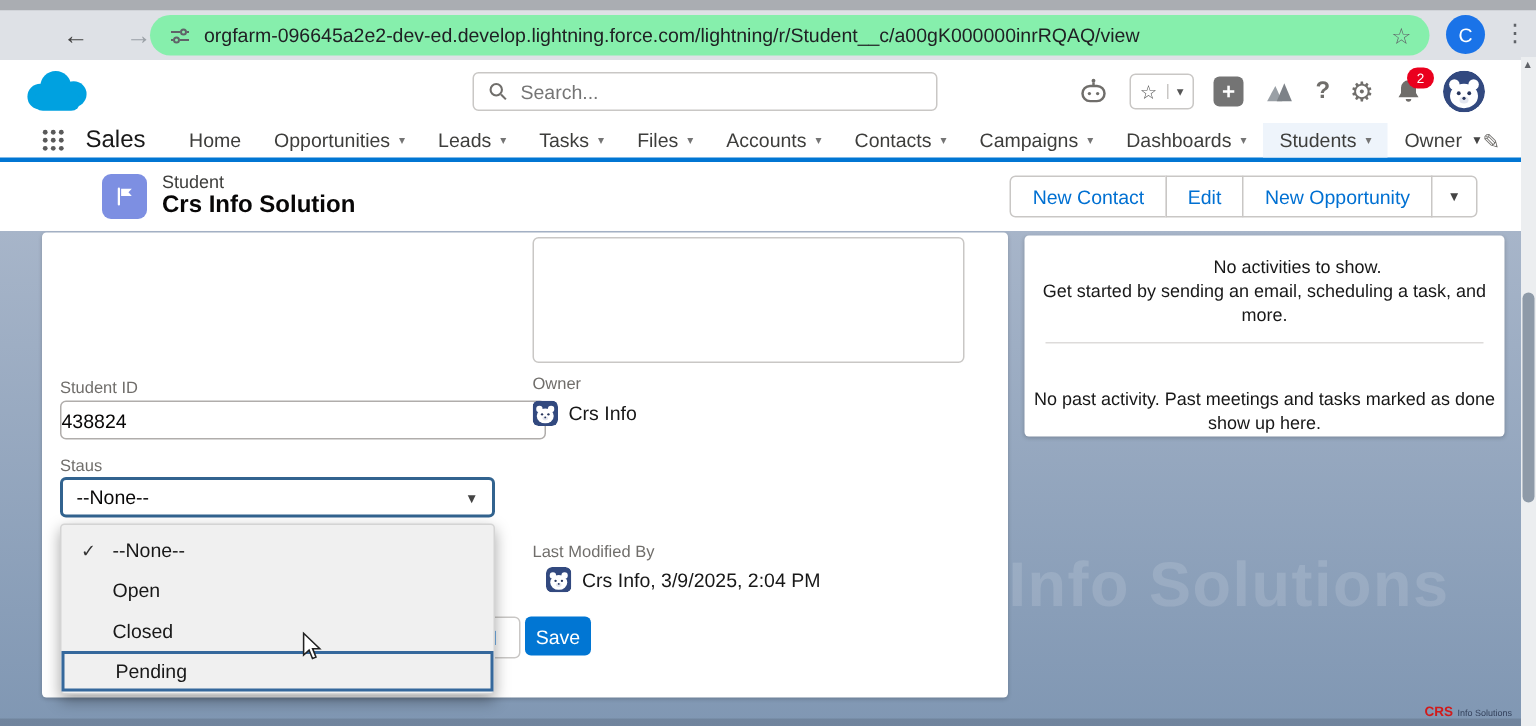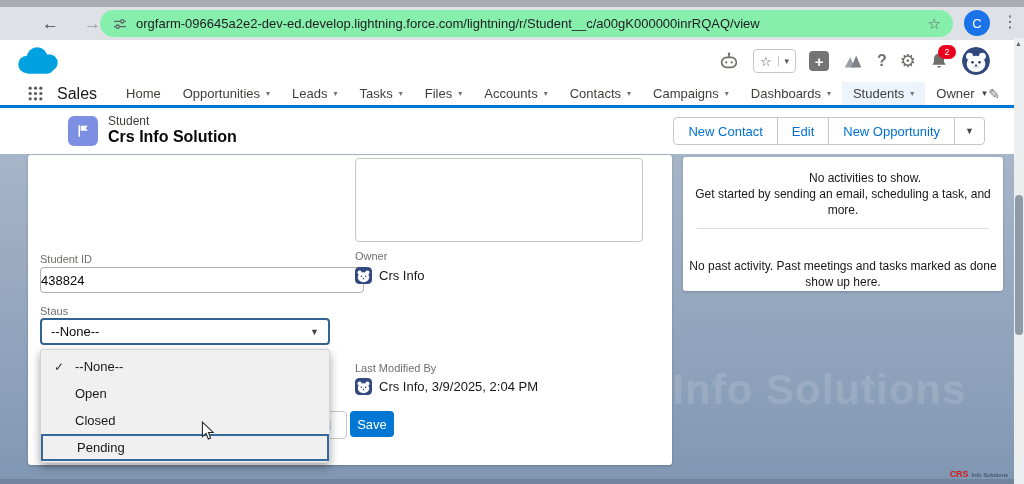--- a/index.html
+++ b/index.html
@@ -159,20 +159,29 @@
 
   <div class="sfheader">
     <svg class="cloud" width="52" height="36" viewBox="0 0 60 42">
       <g fill="#00a1e0">
         <circle cx="17" cy="25" r="10"></circle>
           <circle cx="29" cy="17" r="12"></circle>
         <circle cx="43" cy="23" r="10"></circle>
           <rect x="12" y="21" width="36" height="15" rx="7"></rect>
       </g>
     </svg>
+    <div class="searchbox">
+      <svg width="14" height="14" viewBox="0 0 24 24">
+        <g fill="none" stroke="#706e6b" stroke-width="2.4">
+            <circle cx="10" cy="10" r="6.5"></circle>
+            <path d="M15.5 15.5l5.5 5.5"></path>
+          </g>
+      </svg>
+      <input placeholder="Search..." style="">
+    </div>
     <div class="hicons">
       <span class="hicon">
         <svg width="22" height="22" viewBox="0 0 24 24">
             <g stroke="#706e6b" stroke-width="1.8" fill="none">
           <rect x="4" y="8" width="16" height="11" rx="5.5"></rect>
               <path d="M12 8V5.4"></path>
             </g>
           <circle cx="9" cy="13.5" r="1.2" fill="#706e6b"></circle>
             <circle cx="15" cy="13.5" r="1.2" fill="#706e6b"></circle>
           <circle cx="12" cy="4.2" r="1.4" fill="#706e6b"></circle>
@@ -319,21 +328,21 @@
           </div>
         <div class="ddopt">
             <span>Closed</span>
           </div>
         <div class="ddopt hl">
             <span>Pending</span>
           </div>
       </div>
 
       <div class="flabel" style="left:327px;top:207px">Last Modified By</div>
-      <div class="lmrow" style="left:327px;top:223px">
+      <div class="lmrow" style="left:336px;top:223px">
         <span class="smavatar">
           <svg width="17" height="17" viewBox="0 0 24 24" style="border-radius:4px">
               <use href="#bear"></use>
             </svg>
         </span>
         <span>Crs Info, 3/9/2025, 2:04 PM</span>
       </div>
 
       <div class="cancelbtn">Cancel</div>
       <div class="savebtn">Save</div>

